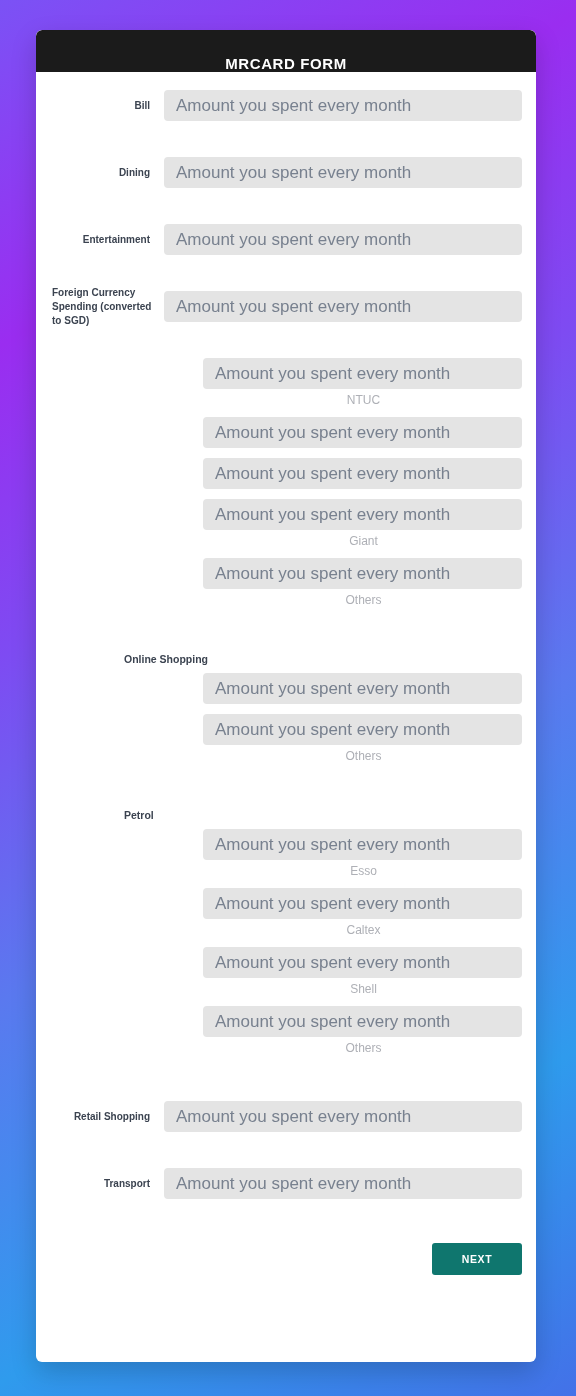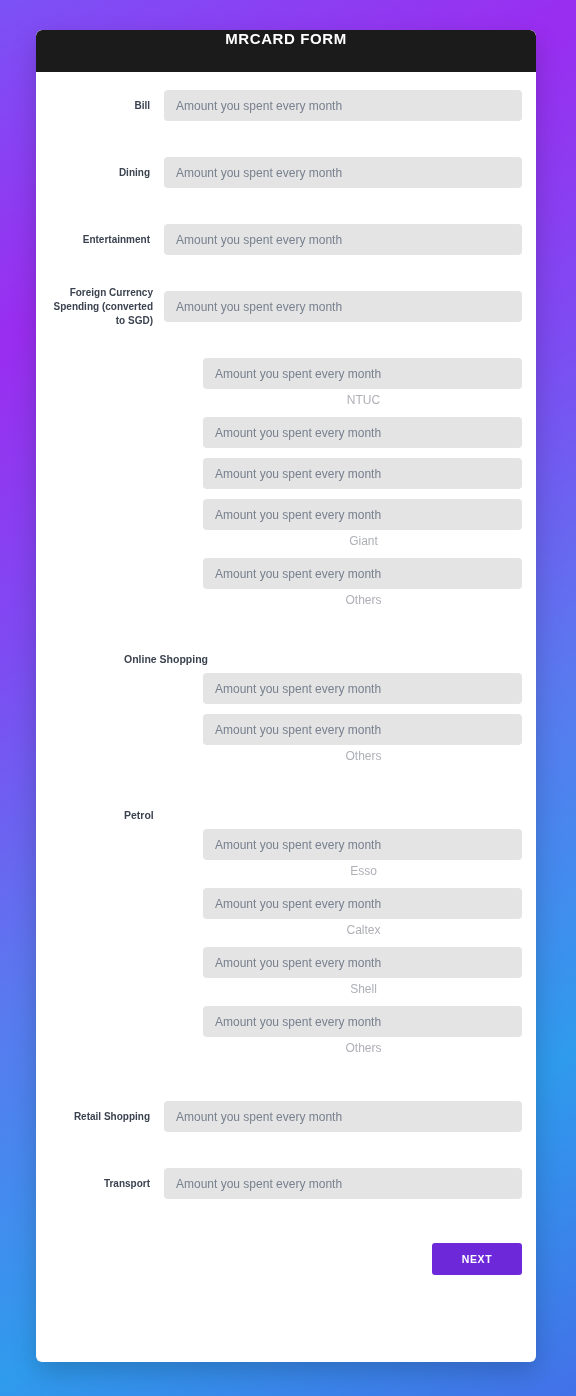--- a/index.html
+++ b/index.html
@@ -39,21 +39,21 @@
     box-shadow: 0 10px 26px rgba(0,0,0,0.18);
     overflow: hidden;
   }
 
   .card-header {
     height: 42px;
     background: #1b1b1b;
     border-top-left-radius: 6px;
     border-top-right-radius: 6px;
     display: flex;
-    align-items: flex-start;
+    align-items: flex-end;
     justify-content: center;
   }
   .card-title {
     color: #ffffff;
     font-size: 15px;
     font-weight: bold;
     letter-spacing: 0.6px;
   }
 
   .form-body {
@@ -70,37 +70,37 @@
     width: 114px;
     flex: 0 0 114px;
     text-align: right;
     padding-right: 14px;
     font-size: 10px;
     font-weight: bold;
     color: #3b4350;
     line-height: 14px;
   }
   .field-label.wrap {
-    text-align: right;
+    text-align: left;
     padding-left: 2px;
-    padding-right: 11px;
+    padding-right: 4px;
   }
   .field-control {
     flex: 1 1 auto;
   }
   .amount-input {
     display: block;
     width: 100%;
     height: 31px;
     background: #e4e4e4;
     border: none;
     border-radius: 4px;
     padding: 0 12px;
     font-family: "Liberation Sans", "DejaVu Sans", sans-serif;
-    font-size: 12px;
+    font-size: 17px;
     color: #5a6472;
     outline: none;
   }
   .amount-input::placeholder { color: #78818f; }
 
   
   .group {
     padding-top: 18px;
   }
   .group-label {
@@ -125,21 +125,21 @@
   .spacer-sm { height: 18px; }
 
   .footer {
     display: flex;
     justify-content: flex-end;
     padding: 26px 14px 34px 14px;
   }
   .next-button {
     width: 90px;
     height: 32px;
-    background: #6d28d9;
+    background: #0f766e;
     color: #ffffff;
     border: none;
     border-radius: 3px;
     font-family: "Liberation Sans", "DejaVu Sans", sans-serif;
     font-size: 10.5px;
     font-weight: bold;
     letter-spacing: 0.6px;
     cursor: pointer;
   }
 </style>

